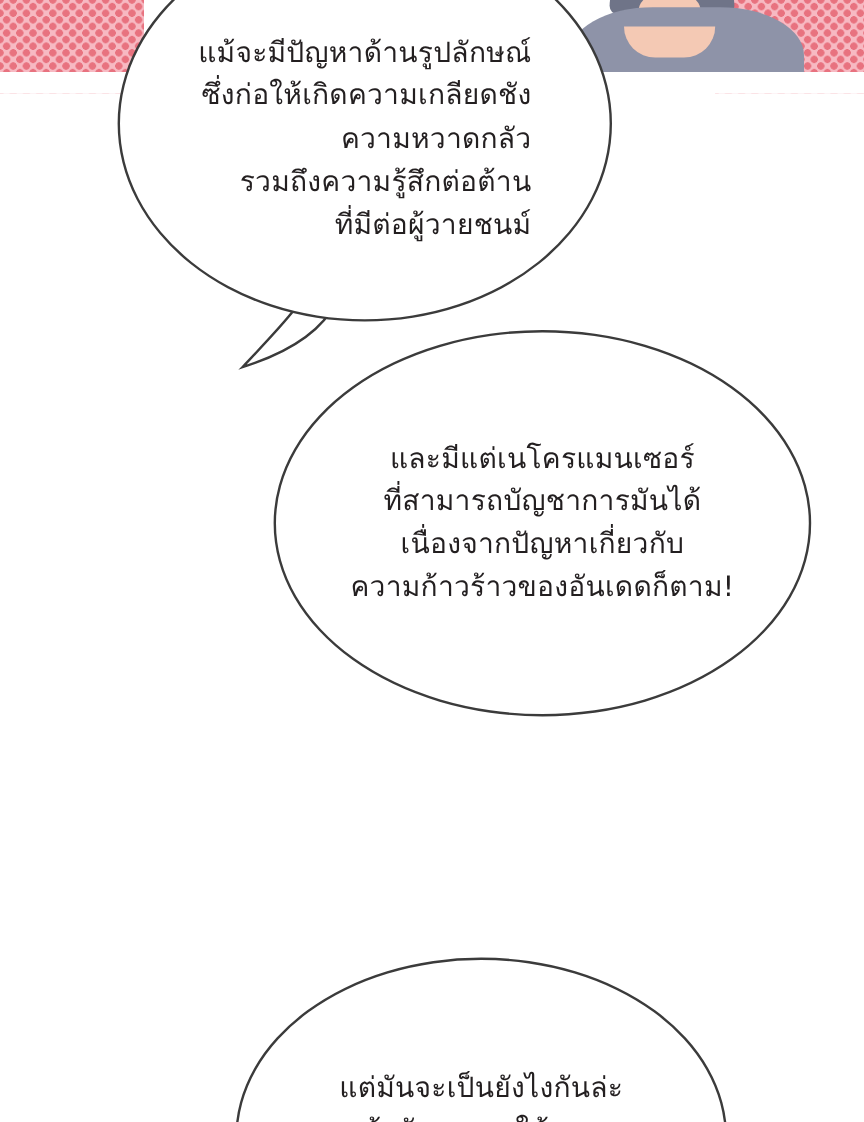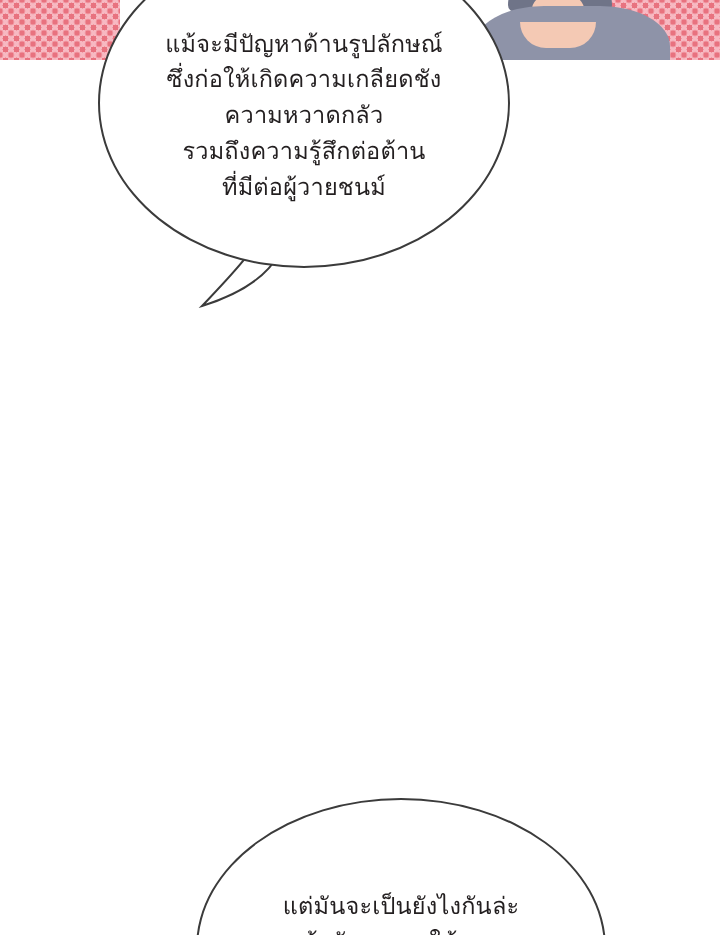--- a/index.html
+++ b/index.html
@@ -133,21 +133,21 @@
     padding: 0 16px;
   }
 
   
   #balloon1 {
     left: 98px;
     top: -62px;
     width: 412px;
     height: 330px;
   }
-  #balloon1 .txt { font-size: 23.5px; margin-top: 26px; }
+  #balloon1 .txt { font-size: 23.5px; margin-top: 26px; text-align: right; }
 
   
   .tail1 {
     position: absolute;
     left: 196px;
     top: 218px;
     width: 86px;
     height: 92px;
   }
 
@@ -196,19 +196,25 @@
   </svg>
 
   <div class="balloon" id="balloon1">
     <div class="txt">แม้จะมีปัญหาด้านรูปลักษณ์
 ซึ่งก่อให้เกิดความเกลียดชัง
 ความหวาดกลัว
 รวมถึงความรู้สึกต่อต้าน
 ที่มีต่อผู้วายชนม์</div>
   </div>
 
+  <div class="balloon" id="balloon2">
+    <div class="txt">และมีแต่เนโครแมนเซอร์
+ที่สามารถบัญชาการมันได้
+เนื่องจากปัญหาเกี่ยวกับ
+ความก้าวร้าวของอันเดดก็ตาม!</div>
+  </div>
 
   <div class="balloon" id="balloon3">
     <div class="txt">แต่มันจะเป็นยังไงกันล่ะ
 ถ้าอันเดดถูกใช้งาน</div>
   </div>
 
 </div>
 
 </body></html>

